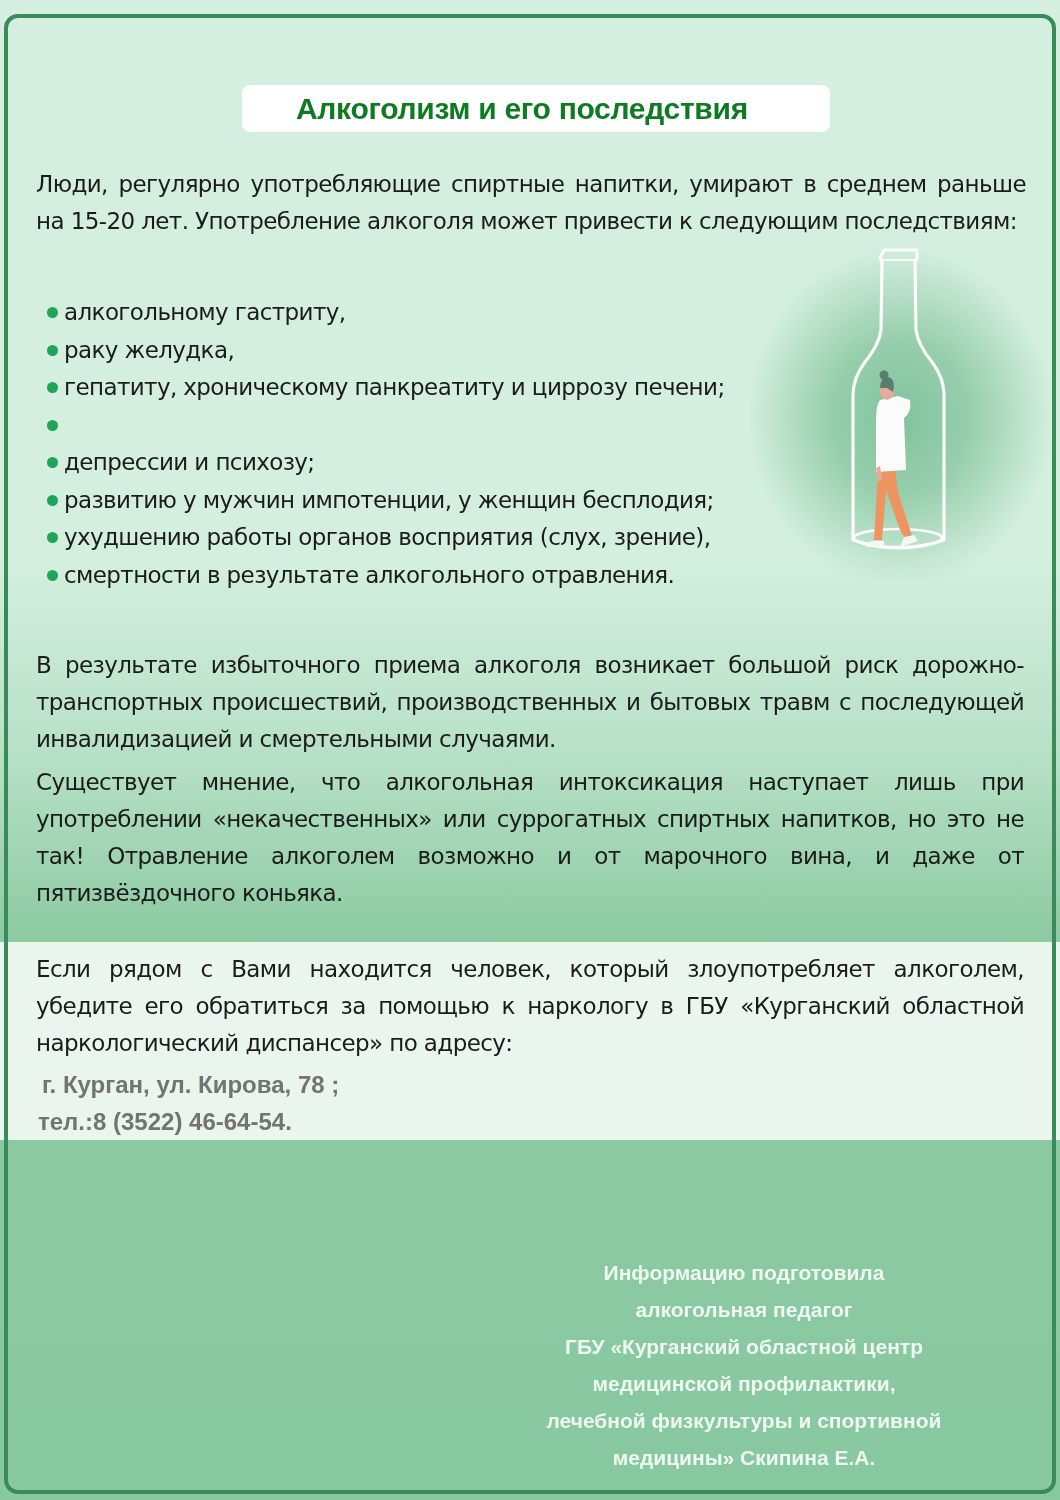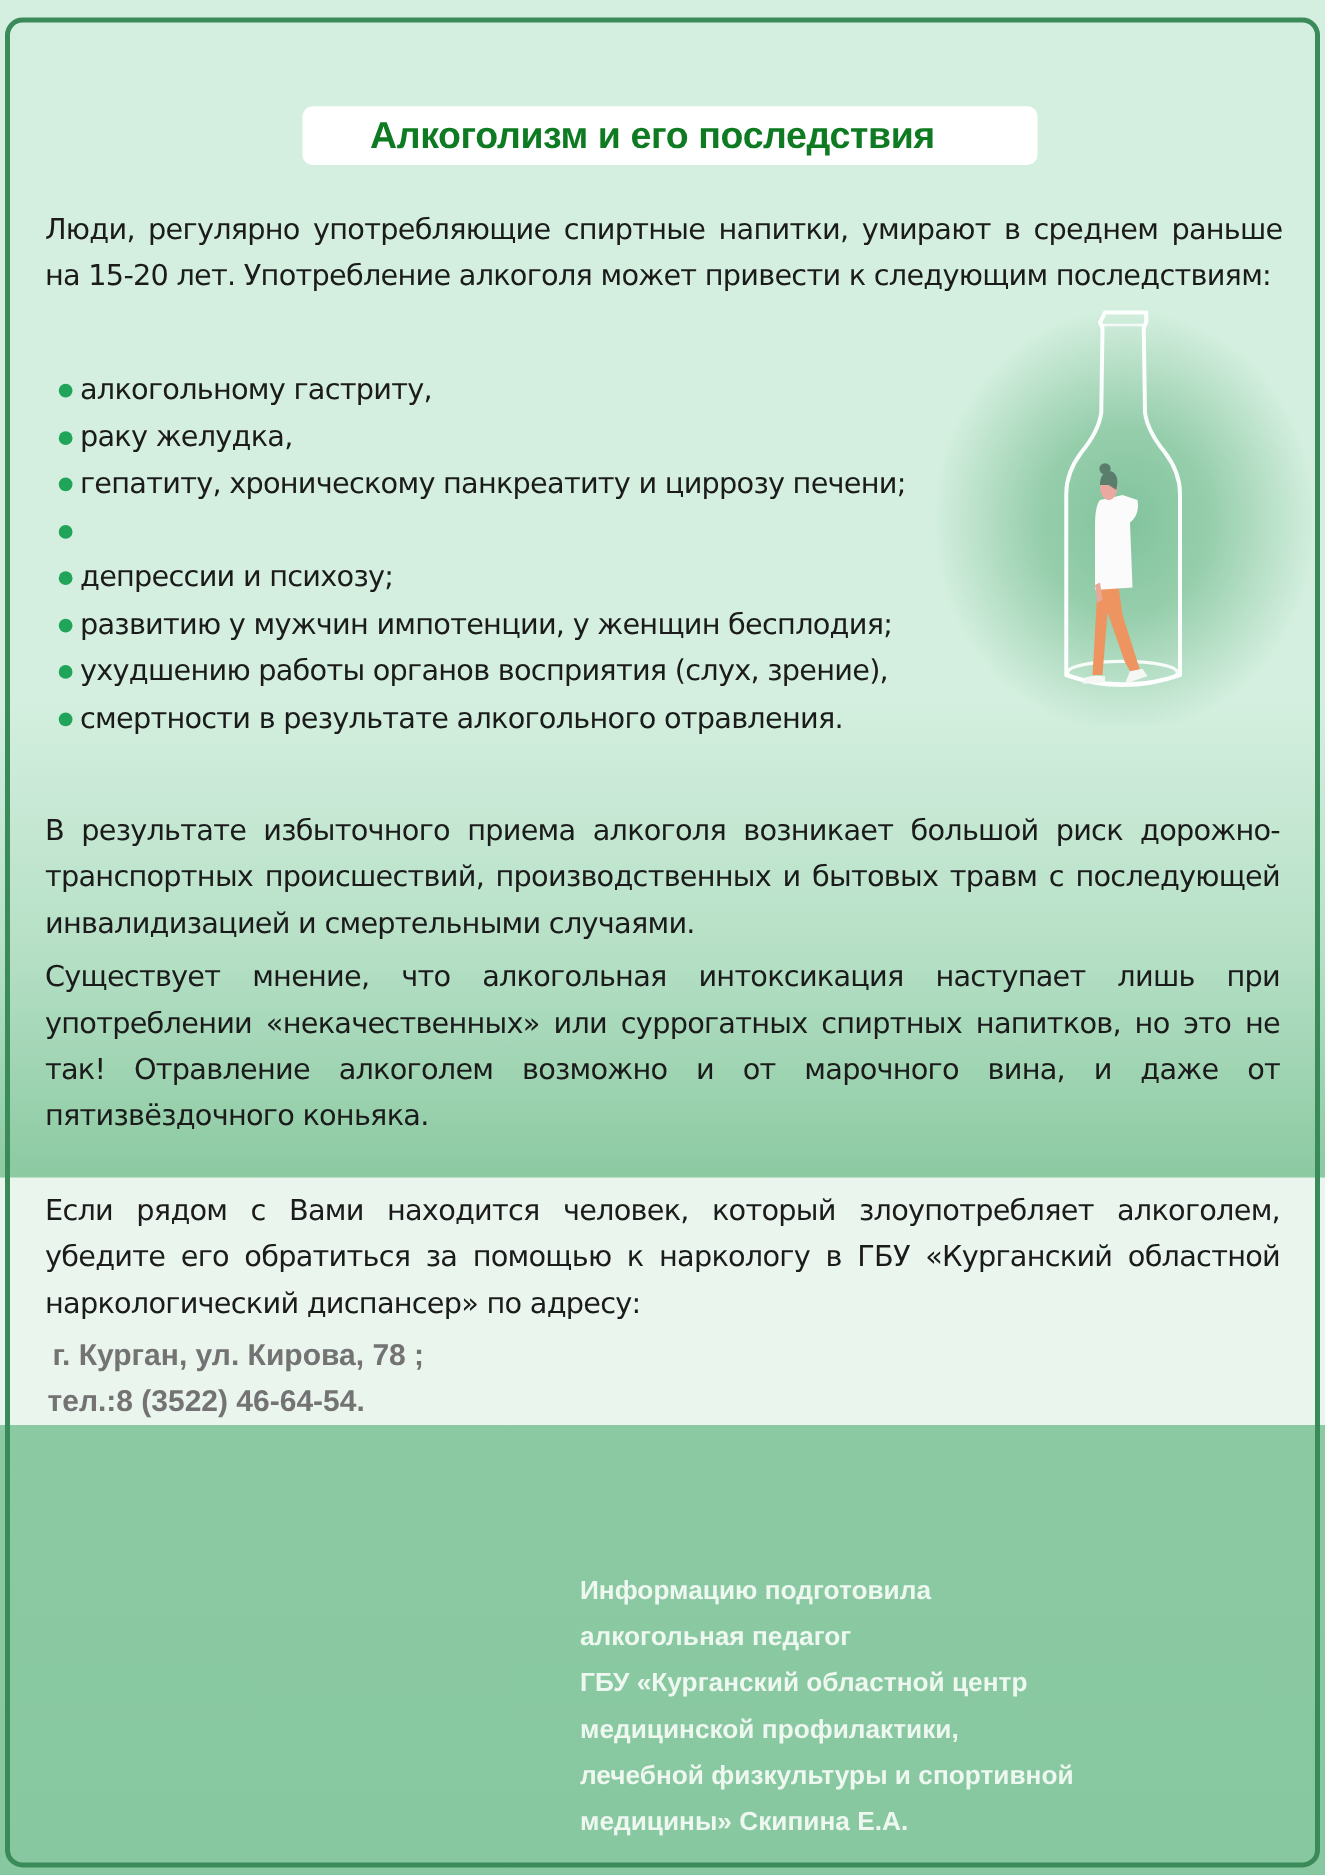--- a/index.html
+++ b/index.html
@@ -63,21 +63,21 @@
     .para4 { left: 36px; top: 951px; width: 988px; text-align: justify; }
     .contact {
       position: absolute; z-index: 3; left: 38px;
       font-family: "Liberation Sans", sans-serif; font-weight: bold;
       font-size: 24px; line-height: 37px; color: #737373;
     }
     .contact.addr { top: 1066px; left: 42px; }
     .contact.phone { top: 1103px; }
     .credits {
       position: absolute; z-index: 3; right: 36px; top: 1254px; width: 560px;
-      text-align: left;
+      text-align: center;
       font-family: "Liberation Sans", sans-serif; font-weight: bold;
       font-size: 21px; line-height: 37px; color: #eef8f1;
     }
     .credits div { white-space: nowrap; }
     .illustration { position: absolute; left: 830px; top: 240px; width: 140px; height: 320px; z-index: 3; }
   </style>
 </head>
 <body>
 
 <div class="page"></div>

